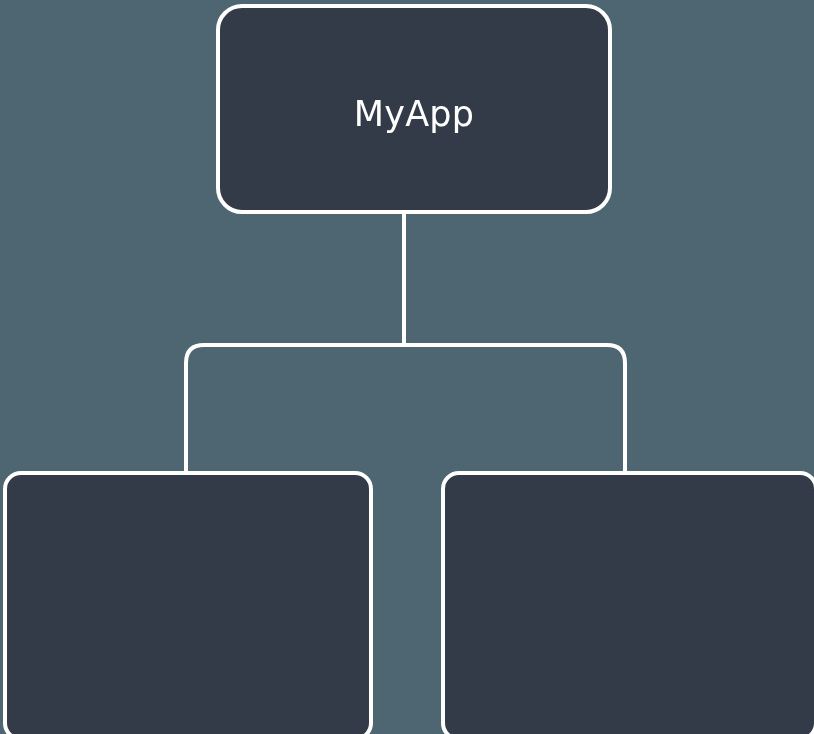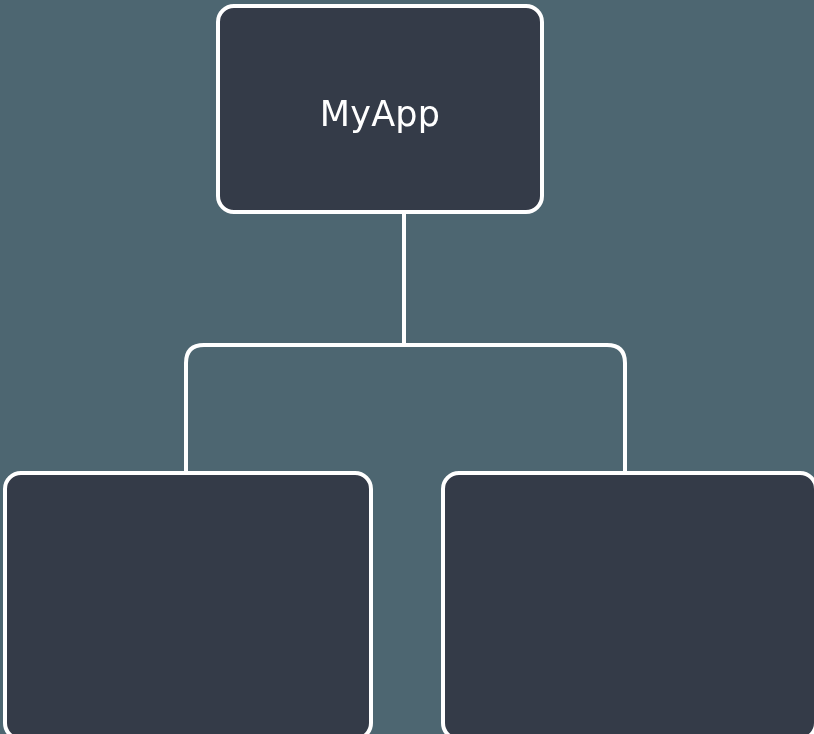--- a/index.html
+++ b/index.html
@@ -44,22 +44,23 @@
     color: #ffffff;
     font-size: 35px;
     font-weight: 400;
     letter-spacing: 0.2px;
     white-space: nowrap;
   }
 
   #node-app {
     left: 216px;
     top: 4px;
-    width: 328px;
+    width: 396px;
     height: 210px;
+    border-radius: 26px;
   }
   #node-app .node-title {
     top: 86px;
   }
 
   #node-btn-left {
     left: 3px;
     top: 471px;
     width: 370px;
     height: 270px;

